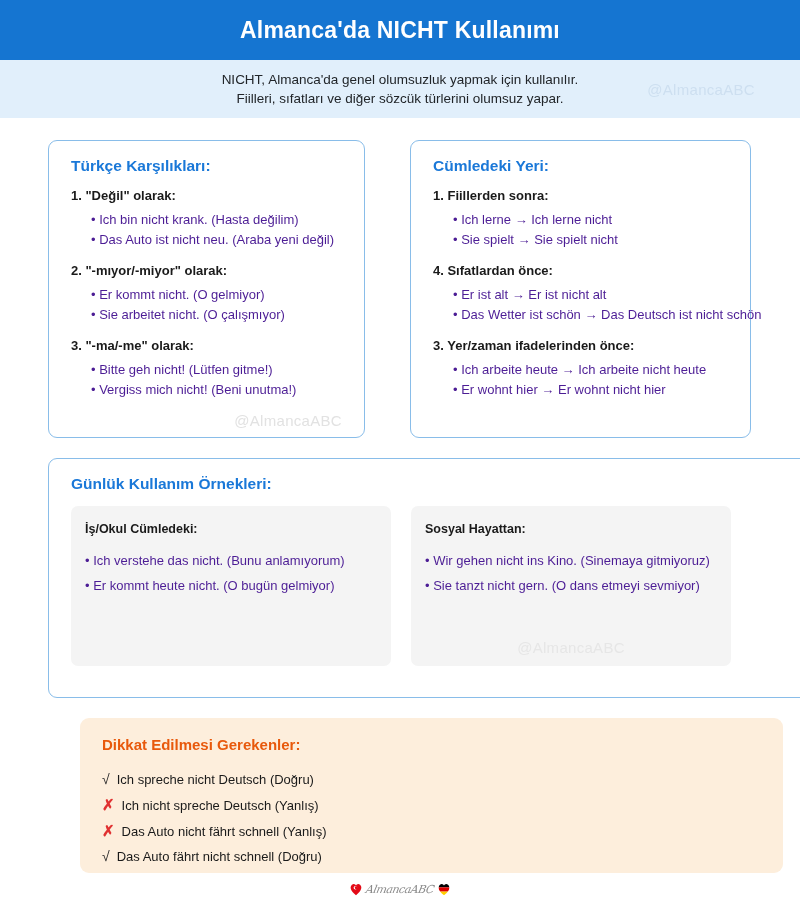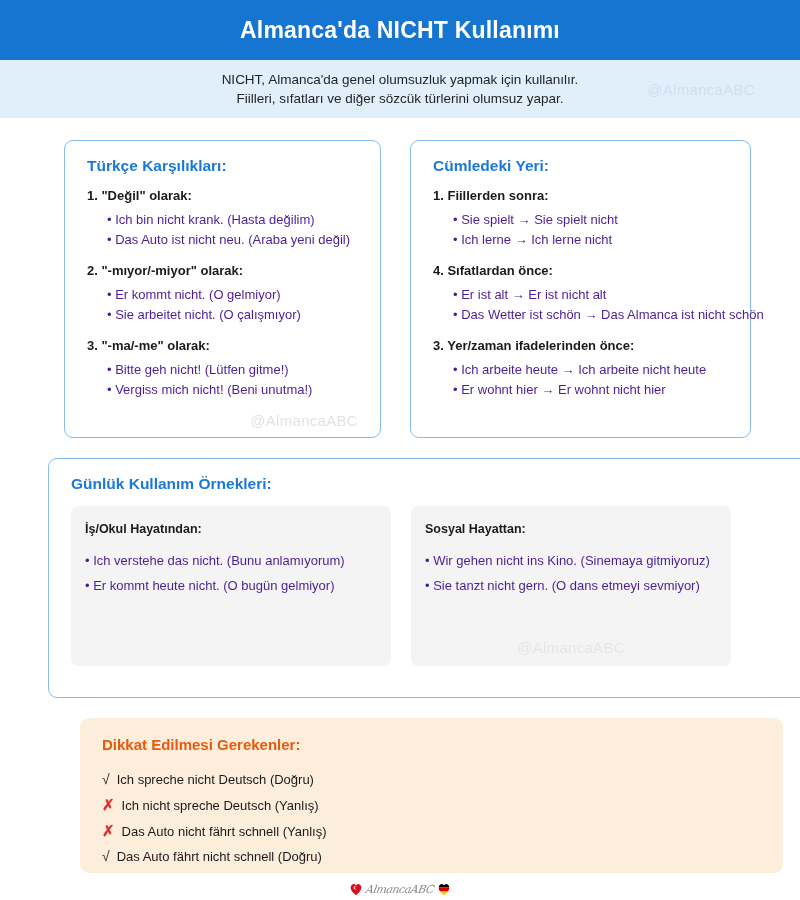--- a/index.html
+++ b/index.html
@@ -68,21 +68,21 @@
     font-weight: bold;
     color: #1a1a1a;
   }
   .bullet {
     font-size: 13px;
     color: #4c1d95;
     white-space: nowrap;
   }
 
   
-  #card-turkce { left: 64px; top: 140px; width: 317px; height: 298px; }
+  #card-turkce { left: 48px; top: 140px; width: 317px; height: 298px; }
   #card-cumle  { left: 410px; top: 140px; width: 341px; height: 298px; }
 
   .col-inner { position: relative; padding: 16px 0 0 22px; }
   .group { margin-bottom: 13px; }
   .group .num-head { margin-bottom: 7px; }
   .group .bullet { margin-left: 20px; line-height: 20px; }
   .card-title-wrap { margin-bottom: 13px; }
 
   .wm-card {
     position: absolute;
@@ -213,47 +213,47 @@
   </div>
 
   <div class="card" id="card-cumle">
     <div class="col-inner">
       <div class="card-title-wrap">
         <span class="card-title">Cümledeki Yeri:</span>
       </div>
 
       <div class="group">
         <div class="num-head">1. Fiillerden sonra:</div>
+        <div class="bullet">• Ich lerne → Ich lerne nicht</div>
         <div class="bullet">• Sie spielt → Sie spielt nicht</div>
-        <div class="bullet">• Ich lerne → Ich lerne nicht</div>
       </div>
 
       <div class="group">
         <div class="num-head">4. Sıfatlardan önce:</div>
         <div class="bullet">• Er ist alt → Er ist nicht alt</div>
-        <div class="bullet">• Das Wetter ist schön → Das Almanca ist nicht schön</div>
+        <div class="bullet">• Das Wetter ist schön → Das Deutsch ist nicht schön</div>
       </div>
 
       <div class="group">
         <div class="num-head">3. Yer/zaman ifadelerinden önce:</div>
         <div class="bullet">• Ich arbeite heute → Ich arbeite nicht heute</div>
         <div class="bullet">• Er wohnt hier → Er wohnt nicht hier</div>
       </div>
     </div>
   </div>
 
   <div class="card" id="card-gunluk">
     <div class="gunluk-inner">
       <div class="card-title-wrap">
         <span class="card-title">Günlük Kullanım Örnekleri:</span>
       </div>
       <div class="grey-row">
 
         <div class="grey-box">
-          <div class="gb-title">İş/Okul Hayatından:</div>
+          <div class="gb-title">İş/Okul Cümledeki:</div>
           <div class="bullet">• Ich verstehe das nicht. (Bunu anlamıyorum)</div>
           <div class="bullet">• Er kommt heute nicht. (O bugün gelmiyor)</div>
         </div>
 
         <div class="grey-box">
           <div class="gb-title">Sosyal Hayattan:</div>
           <div class="bullet">• Wir gehen nicht ins Kino. (Sinemaya gitmiyoruz)</div>
           <div class="bullet">• Sie tanzt nicht gern. (O dans etmeyi sevmiyor)</div>
           <div class="wm-grey">@AlmancaABC</div>
         </div>

